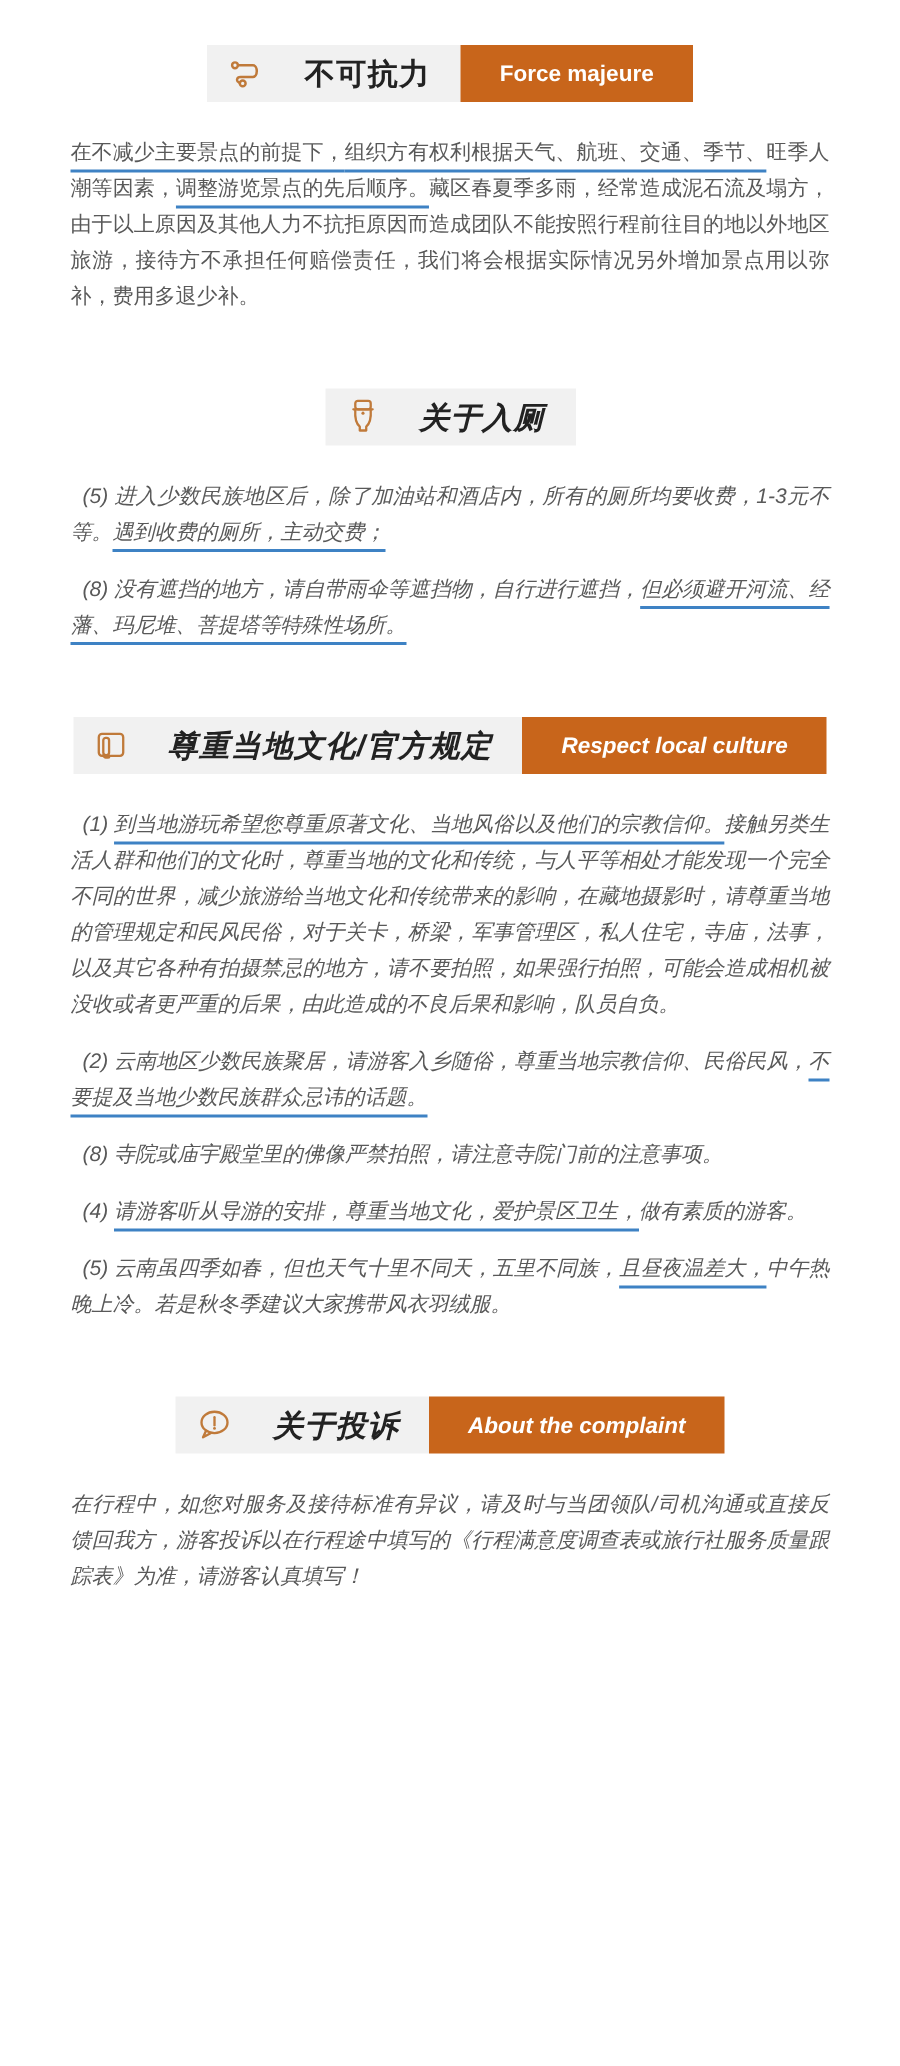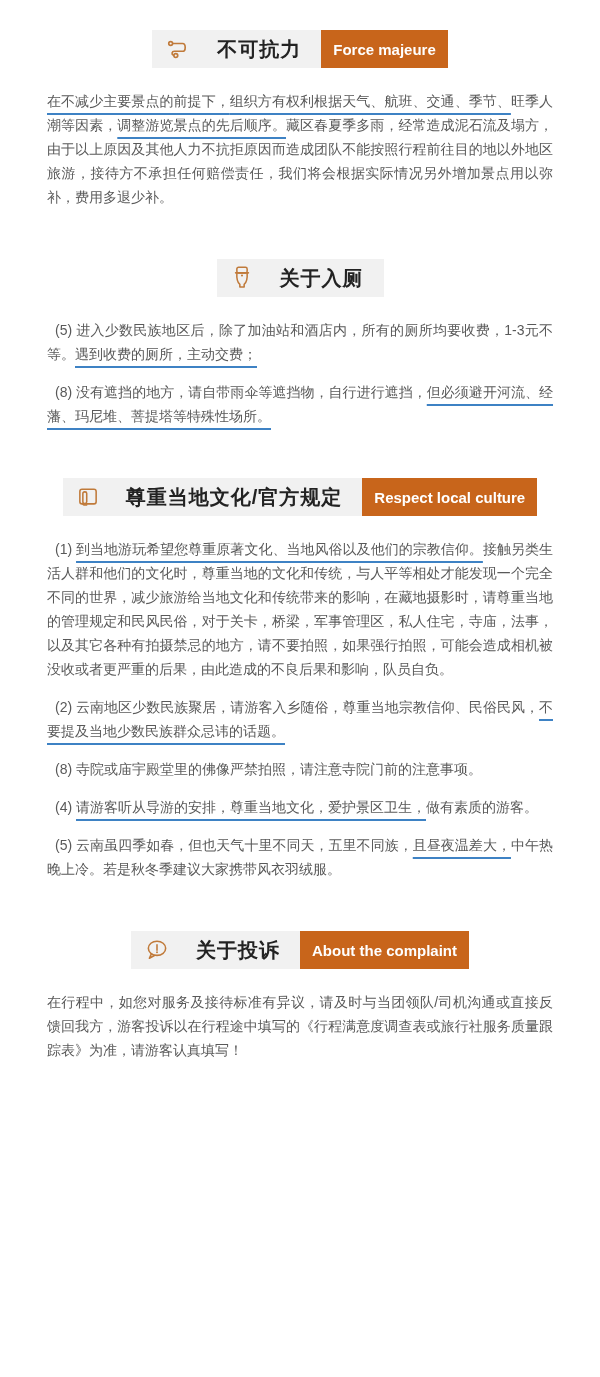--- a/index.html
+++ b/index.html
@@ -16,21 +16,21 @@
   body{
     background:#fff;
     font-family:"Liberation Sans","DejaVu Sans",sans-serif;
   }
   .page{
     width:600px;
     background:var(--page-bg,#fff);
     padding:30px 0 40px;
     margin:0 auto;
   }
-  .sec + .sec{margin-top:50px;}
+  .sec + .sec{margin-top:50px;font-style:italic;}
   .sec-header{display:flex;justify-content:center;}
   .hdr-inner{display:inline-flex;align-items:stretch;}
   .hdr-left{
     display:flex;align-items:center;
     background:var(--header-bg,#F1F1F1);
     height:38px;
     padding:0 20px 0 13px;
     gap:26px;
   }
   .hdr-icon{display:flex;align-items:center;}
@@ -40,21 +40,21 @@
     font-weight:700;
     color:var(--title-color,#222);
     letter-spacing:1px;
     white-space:nowrap;
   }
   .hdr-tag{
     display:flex;align-items:center;
     background:var(--accent-orange,#C8651B);
     color:#fff;
     height:38px;
-    padding:0 12px;
+    padding:0 26px;
     font-size:15px;
     font-weight:700;
     white-space:nowrap;
   }
   .sec-body{
     margin-top:21px;
     padding:0 33px;
   }
   .sec-body p{
     margin:14px;

